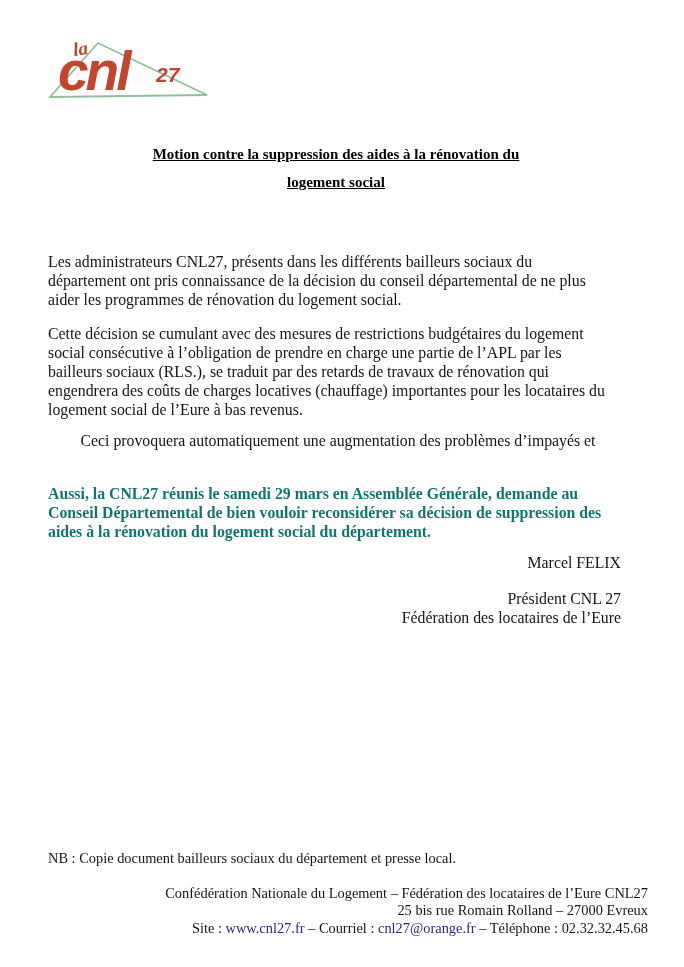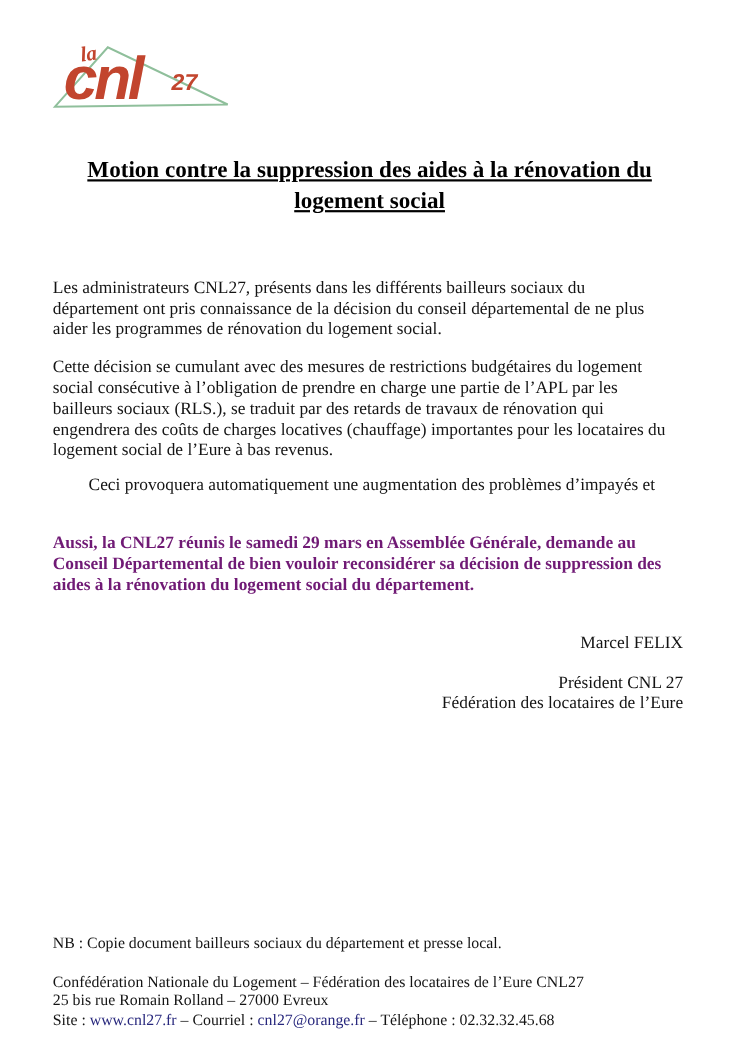--- a/index.html
+++ b/index.html
@@ -40,55 +40,55 @@
   .logo-27 {
     font-family: "Liberation Sans", sans-serif;
     font-style: italic; font-weight: bold;
     font-size: 21px; fill: var(--logo_red);
   }
 
   
   .title {
     position: absolute; left: 48px; top: 140px; width: 576px;
     text-align: center;
-    font-size: 21px; font-weight: bold;
+    font-size: 15px; font-weight: bold;
     line-height: 28px;
     color: #000000;
   }
   .title > div { text-decoration: underline; white-space: nowrap; }
 
   
   .para {
     position: absolute; left: 48px; width: 580px;
     font-size: 15.8px; line-height: 19px;
   }
   .para > div { white-space: nowrap; }
   .para-1 { top: 252px; }
   .para-2 { top: 324px; }
   .para-3 { top: 431px; text-align: center; }
-  .para-4 { top: 484px; font-weight: bold; color: #701a75; }
+  .para-4 { top: 484px; font-weight: bold; color: #0f766e; }
 
   
   .signature {
-    position: absolute; left: 48px; top: 575px; width: 573px;
+    position: absolute; left: 48px; top: 553px; width: 573px;
     text-align: right;
     font-size: 15.8px; line-height: 19px;
   }
   .signature .sig-spacer { height: 17px; }
 
   
   .nb-note {
     position: absolute; left: 48px; top: 849px; width: 580px;
     font-size: 14.4px; line-height: 18px;
   }
 
   
   .footer {
     position: absolute; left: 48px; top: 885px; width: 600px;
-    font-size: 14.4px; line-height: 17.4px;
+    font-size: 14.4px; line-height: 17.4px; text-align: right;
   }
   .footer a.link {
     color: var(--link_blue);
     cursor: pointer;
   }
 </style>
 </head>
 <body>
 
 <div class="page">

